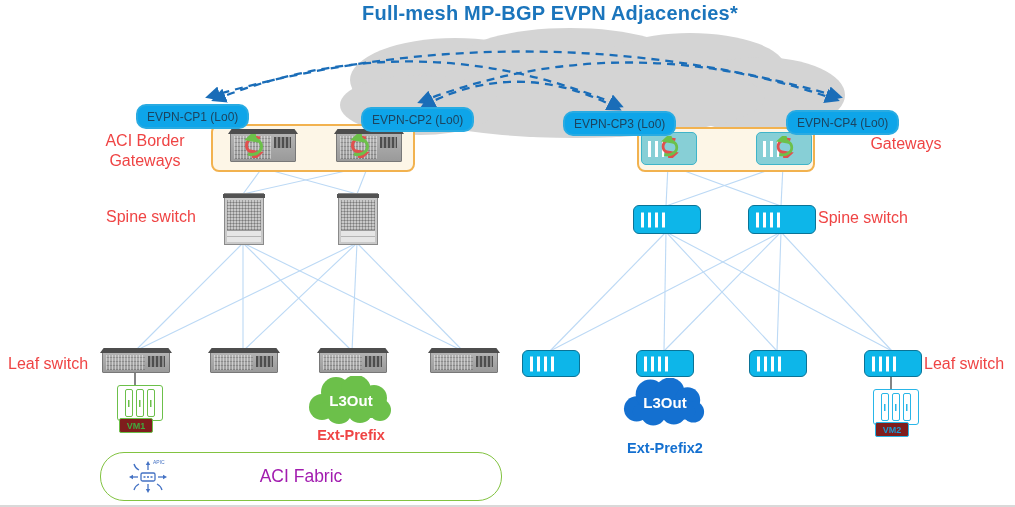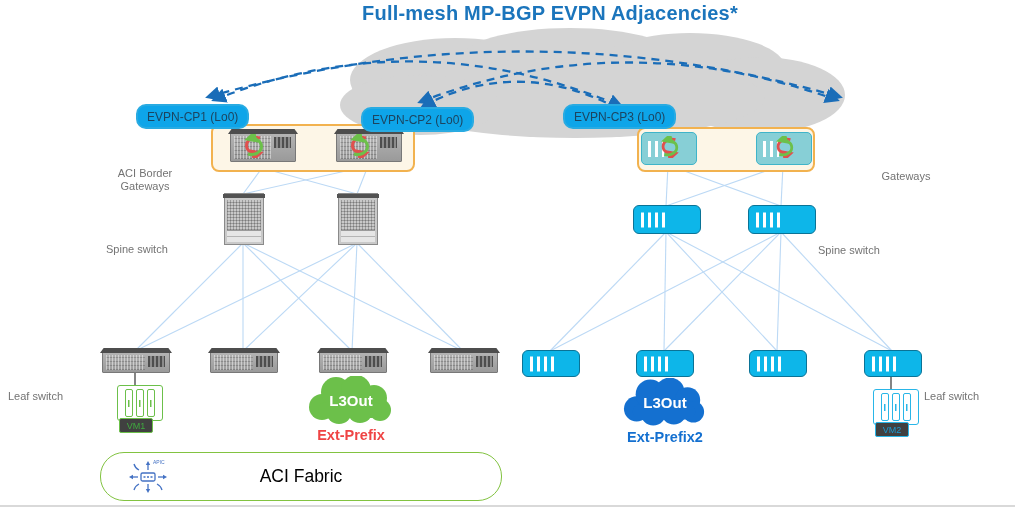--- a/index.html
+++ b/index.html
@@ -14,21 +14,21 @@
 
   
   .evpn-box{height:17px;padding:2px 9px;background:#0ea5e9;border:2.5px solid #29abe2;
             border-radius:10px;font-size:12px;color:#1c4460;white-space:nowrap;
             display:flex;align-items:center;justify-content:center;z-index:6;}
 
   
   .bgw-group{border:2px solid #f2b24f;background:#fdf6e7;border-radius:8px;z-index:3;}
 
   
-  .lbl{font-size:11px;color:#737373;line-height:1.22;margin-top:36px;}
+  .lbl{font-size:16px;color:#ef4444;line-height:1.22;}
   .center{text-align:center;}
 
   
   .rack{background:linear-gradient(#b3b3b3,#9a9a9a);border:1px solid #787878;border-radius:1px;}
   .rack .stipple{position:absolute;inset:2px 24px 2px 3px;
       background:repeating-linear-gradient(90deg,rgba(255,255,255,.45) 0 1px,transparent 1px 3px),
                  repeating-linear-gradient(0deg,rgba(0,0,0,.18) 0 1px,transparent 1px 4px);}
   .rack .lid{position:absolute;left:-3px;right:-3px;top:-5px;height:5px;background:#4d4d4d;
       clip-path:polygon(5% 0,95% 0,100% 100%,0 100%);}
   .rack .ports{position:absolute;right:4px;top:3px;width:17px;height:11px;
@@ -58,36 +58,36 @@
   .circ{position:absolute;z-index:4;}
 
   
   .vm{border:1.6px solid;border-radius:3px;background:#fff;display:flex;gap:3px;
       align-items:stretch;justify-content:center;padding:3px 4px;}
   .vm i{display:block;width:6px;border:1.2px solid;border-radius:2px;
       background-image:linear-gradient(0deg,transparent 20%,currentColor 20% 70%,transparent 70%);
       background-size:1.5px 60%;background-repeat:no-repeat;background-position:center;}
   .vm.green,.vm.green i{border-color:#6cc04a;color:#6cc04a;}
   .vm.cyan,.vm.cyan i{border-color:#29b6e8;color:#29b6e8;}
-  .vm-lbl{border:1.4px solid;border-radius:2px;background:#404040;font-size:9px;font-weight:normal;
+  .vm-lbl{border:1.4px solid;border-radius:2px;background:#7f1d1d;font-size:9px;font-weight:bold;
       display:flex;align-items:center;justify-content:center;}
   .vm-lbl.green{border-color:#6cc04a;color:#3faa3f;}
   .vm-lbl.cyan{border-color:#29b6e8;color:#1b9ad2;}
 
   
   .l3cloud{z-index:4;}
   .l3cloud .txt{position:absolute;left:0;right:0;top:16px;text-align:center;color:#fff;
       font-size:15px;font-weight:bold;}
   .prefix{font-size:14.5px;font-weight:bold;text-align:center;}
   .prefix.green{color:#ef4444;}
   .prefix.blue{color:#1470d0;}
 
   
   .pill{border-radius:24px;background:#fff;display:flex;align-items:center;justify-content:center;
-      font-size:17.5px;color:#000000;z-index:2;}
+      font-size:17.5px;color:#a21caf;z-index:2;}
   .pill.green{border:1.6px solid #82c341;}
   .pill.cyan{border:1.6px solid #29b6e8;}
 
   .bottom-rule{left:0;right:0;bottom:0;height:2px;background:#d9d9d9;}
 </style>
 </head>
 <body>
 
 <div class="canvas">
 
@@ -157,22 +157,25 @@
   </svg>
 
   <div class="abs title">Full-mesh MP-BGP EVPN Adjacencies*</div>
 
   <div class="abs evpn-box" style="left:136px;top:104px;">
     <span>EVPN-CP1 (Lo0)</span>
     </div>
   <div class="abs evpn-box" style="left:361px;top:107px;">
     <span>EVPN-CP2 (Lo0)</span>
     </div>
-  <div class="abs evpn-box" style="left:563px;top:104px;">
+  <div class="abs evpn-box" style="left:563px;top:111px;">
     <span>EVPN-CP3 (Lo0)</span>
+    </div>
+  <div class="abs evpn-box" style="left:786px;top:110px;">
+    <span>EVPN-CP4 (Lo0)</span>
     </div>
 
   <div class="abs bgw-group" style="left:211px;top:124px;width:200px;height:44px;"></div>
   <div class="abs bgw-group" style="left:637px;top:127px;width:174px;height:41px;"></div>
 
   <div class="abs rack" style="left:230px;top:133px;width:64px;height:27px;z-index:4;">
     <span class="lid"></span>
       <span class="stipple"></span>
       <span class="ports"></span>
     </div>
@@ -309,21 +312,21 @@
           <circle cx="50" cy="14" r="15"></circle>
         <circle cx="68" cy="22" r="13"></circle>
           <circle cx="74" cy="34" r="11"></circle>
           <circle cx="54" cy="34" r="13"></circle>
         <circle cx="33" cy="35" r="13"></circle>
           <rect x="12" y="26" width="64" height="16" rx="8"></rect>
       </g>
     </svg>
     <div class="txt">L3Out</div>
   </div>
-  <div class="abs prefix blue" style="left:612px;top:429px;width:106px;">Ext-Prefix2</div>
+  <div class="abs prefix blue" style="left:612px;top:440px;width:106px;">Ext-Prefix2</div>
 
   <div class="abs pill green" style="left:100px;top:452px;width:400px;height:47px;">
     <svg class="abs" style="left:26px;top:4px;" width="42" height="40" viewBox="0 0 42 40">
       <g stroke="#4472c4" stroke-width="1.3" fill="none">
         <rect x="14" y="16" width="14" height="8" rx="1.5"></rect>
         <line x1="16.5" y1="20" x2="25.5" y2="20" stroke-dasharray="2,1.5"></line>
         <path d="M21,13 V7"></path>
           <path d="M21,27 V33"></path>
           <path d="M11,20 H5"></path>
           <path d="M31,20 H37"></path>

